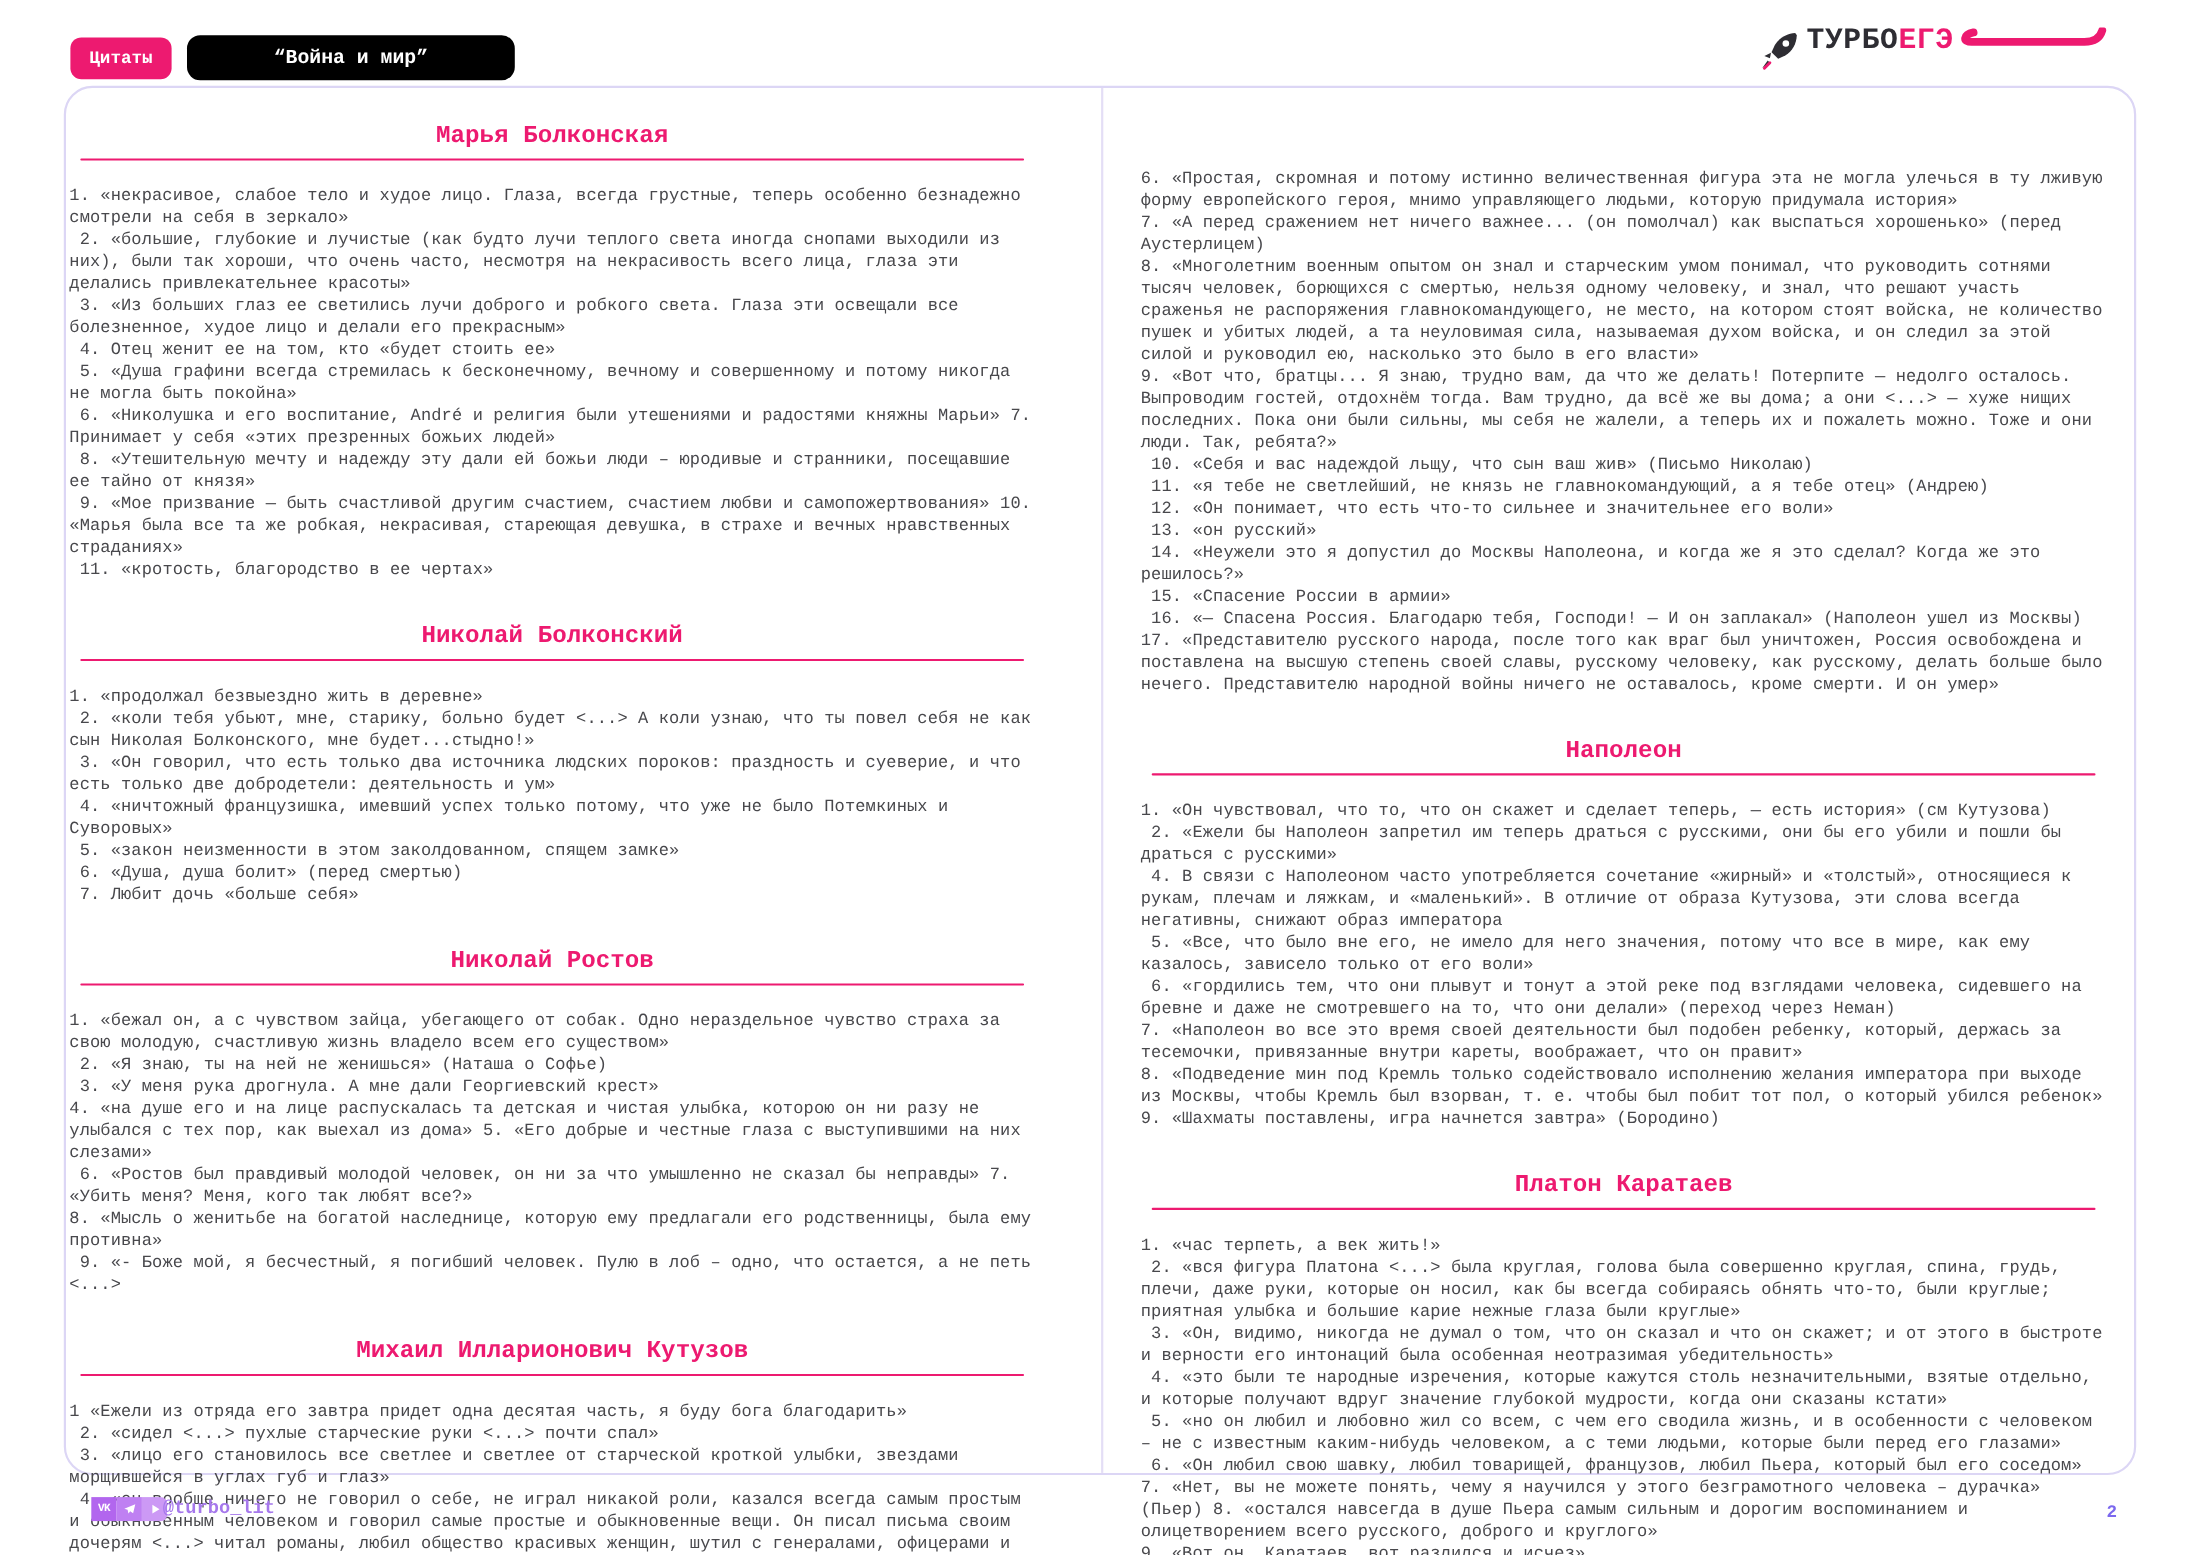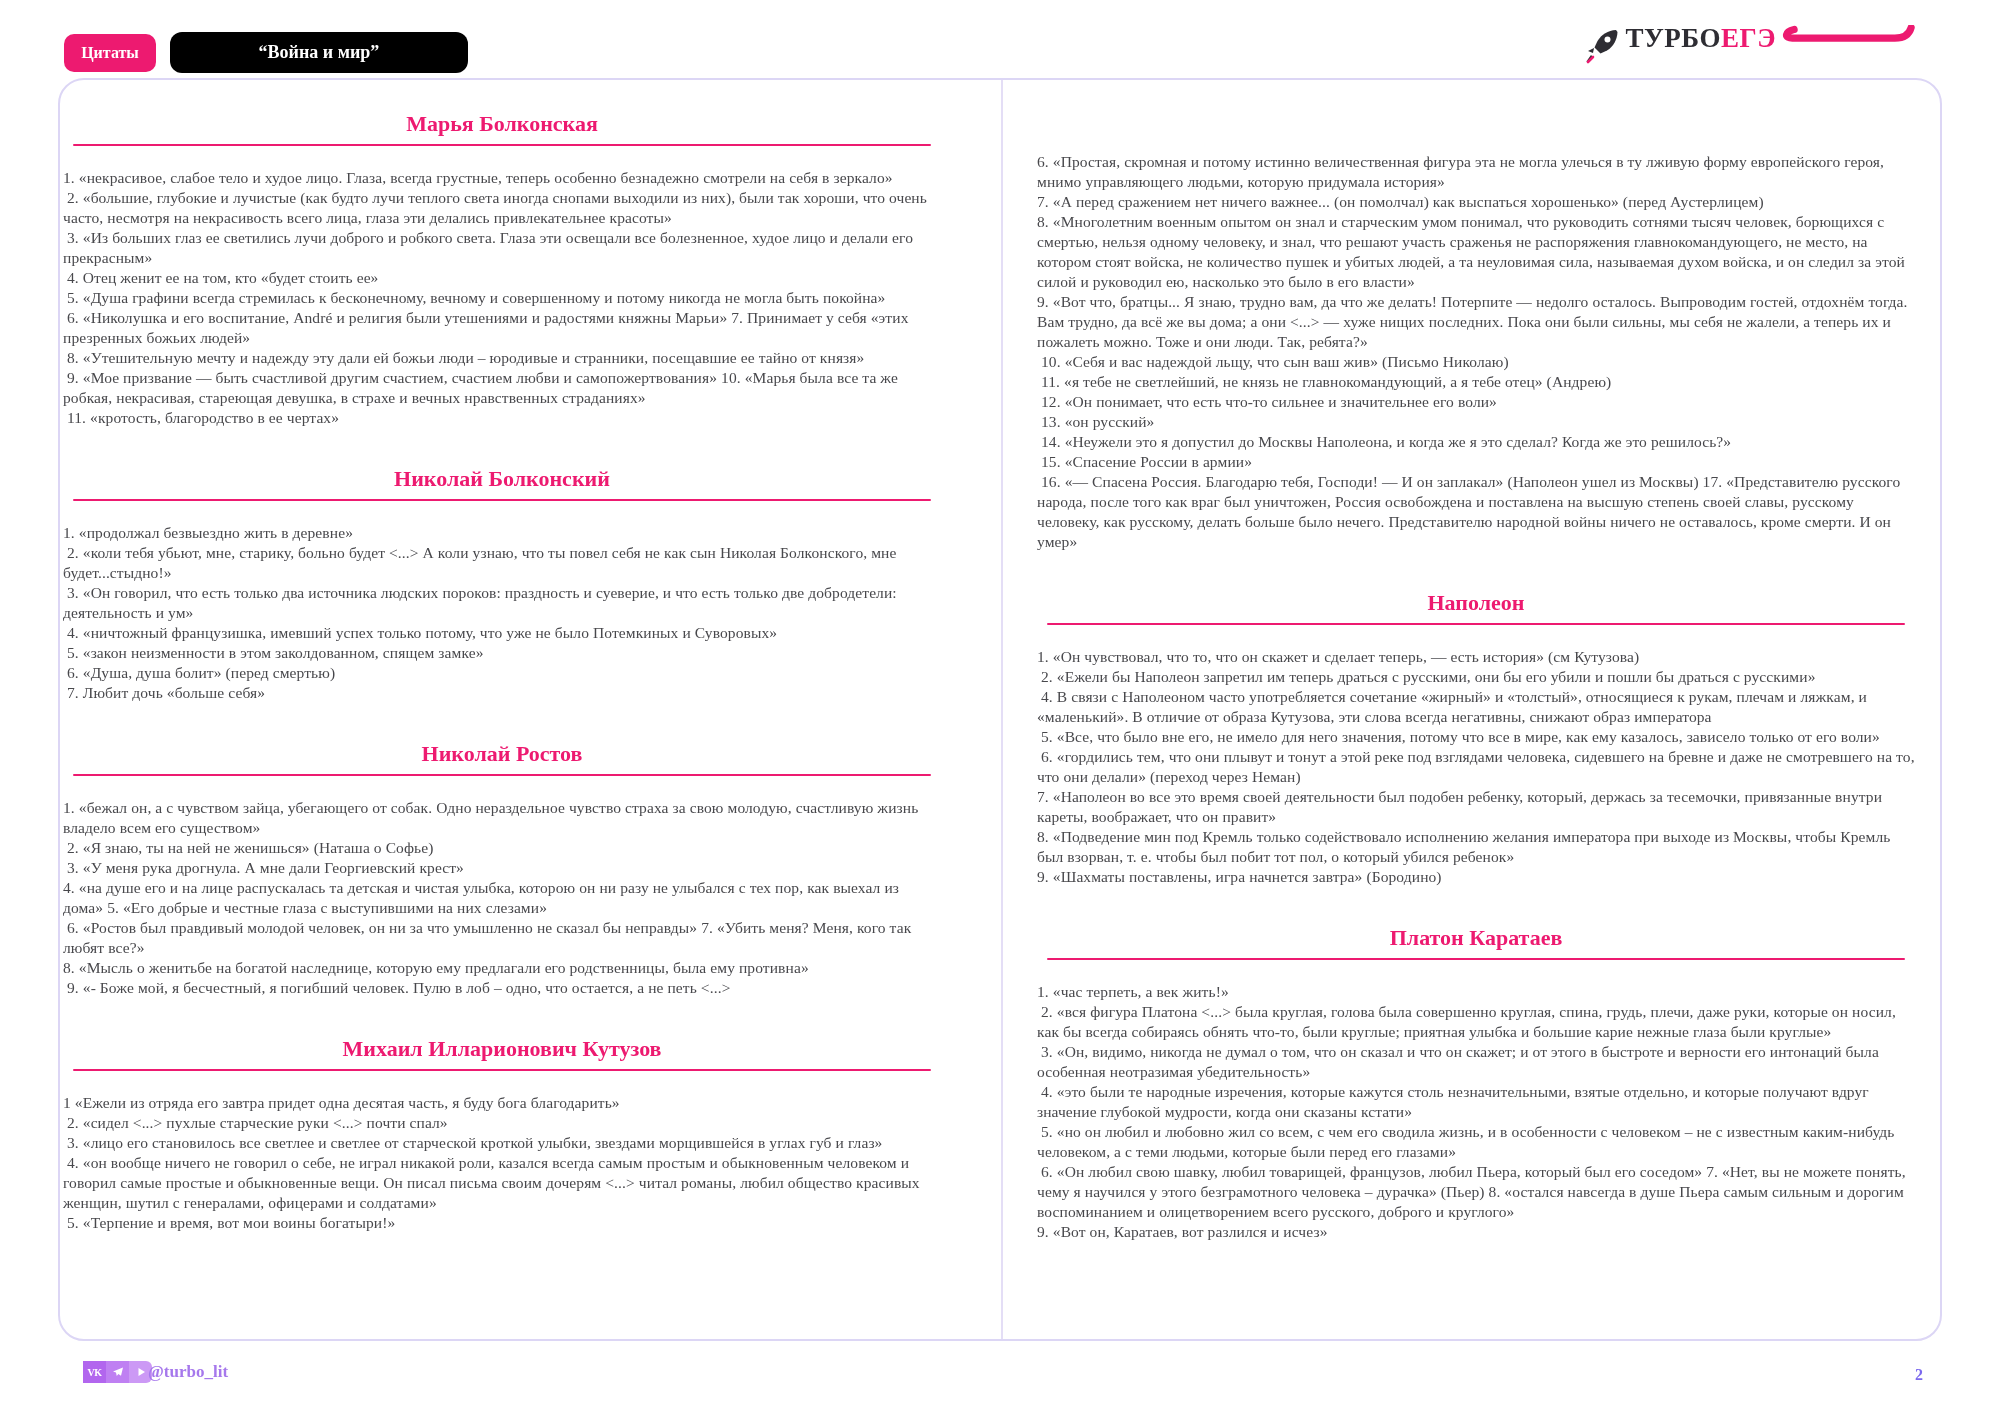--- a/index.html
+++ b/index.html
@@ -1,17 +1,17 @@
 <!DOCTYPE html>
 <html><head>
 <meta charset="utf-8">
 <style>
   html,body{margin:0;padding:0;background:#ffffff;}
   .page{position:relative;width:1984px;height:1414px;background:#ffffff;overflow:hidden;
-        font-family:Liberation Serif, serif;color:#48484c;}
+        font-family:Liberation Mono, monospace;color:#48484c;}
 
   
   .badge{position:absolute;display:flex;align-items:center;justify-content:center;
          color:#ffffff;font-weight:bold;}
   .badge-quotes{left:64px;top:34px;width:92px;height:38px;border-radius:10px;
                 background:#ed1a70;font-size:16px;}
   .badge-title{left:170px;top:32px;width:298px;height:41px;border-radius:12px;
                background:#000000;font-size:18px;}
   .logo{position:absolute;right:62px;top:24px;display:flex;align-items:flex-start;}
   .rocket{width:40px;height:40px;margin-top:2px;}

